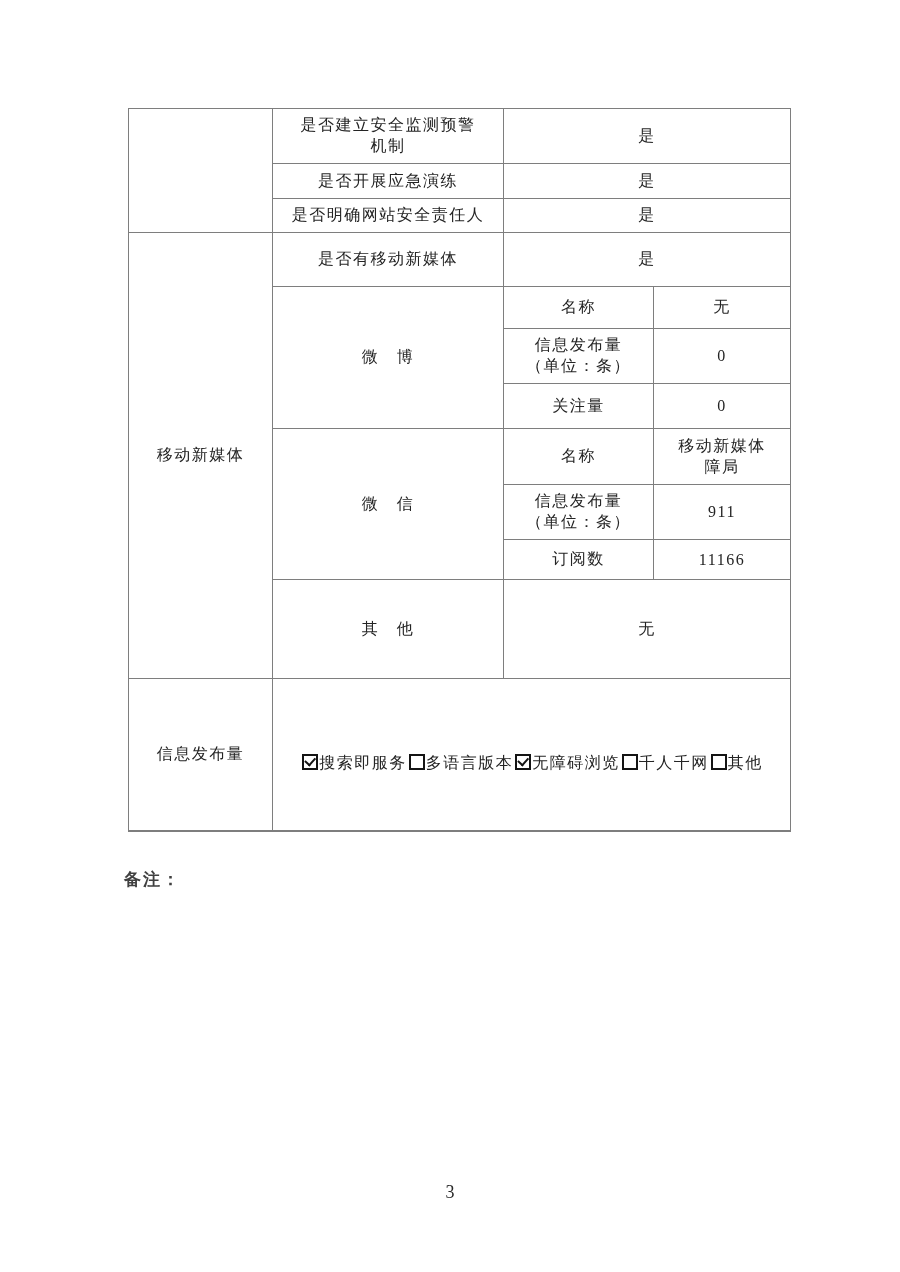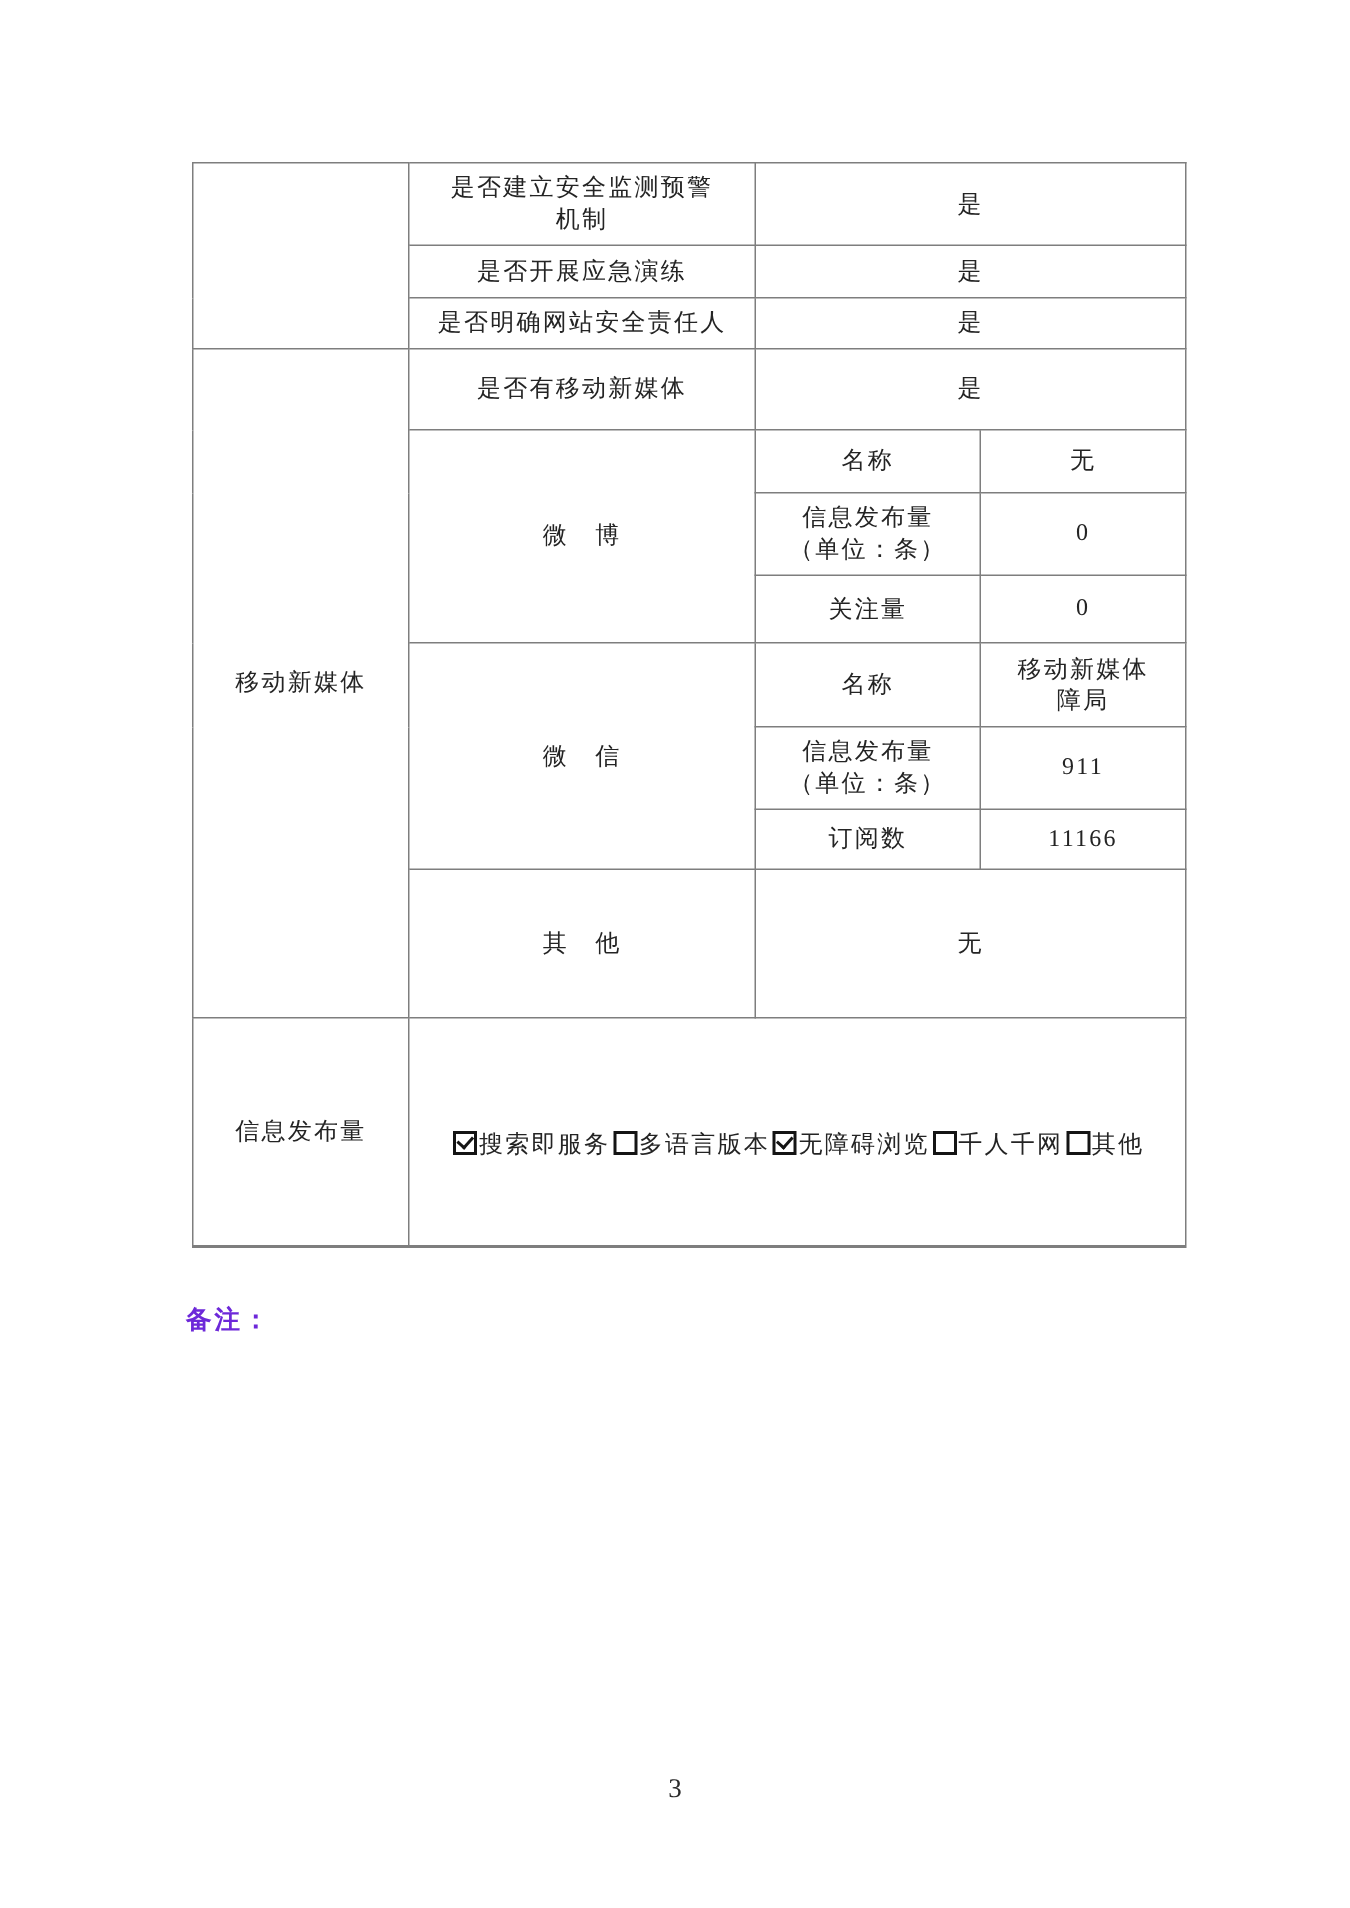--- a/index.html
+++ b/index.html
@@ -55,21 +55,21 @@
     border-left:2.5px solid #141414;
     border-bottom:2.5px solid #141414;
     transform:rotate(-48deg);
   }
   .notes{
     position:absolute;
     left:124px;top:868px;
     font-size:17px;
     font-weight:bold;
     letter-spacing:2px;
-    color:#6d28d9;
+    color:#404040;
   }
   .pageno{
     position:absolute;
     left:0;top:1182px;
     width:100%;
     text-align:center;
     font-size:18px;
     color:#2a2a2a;
   }
 </style>

